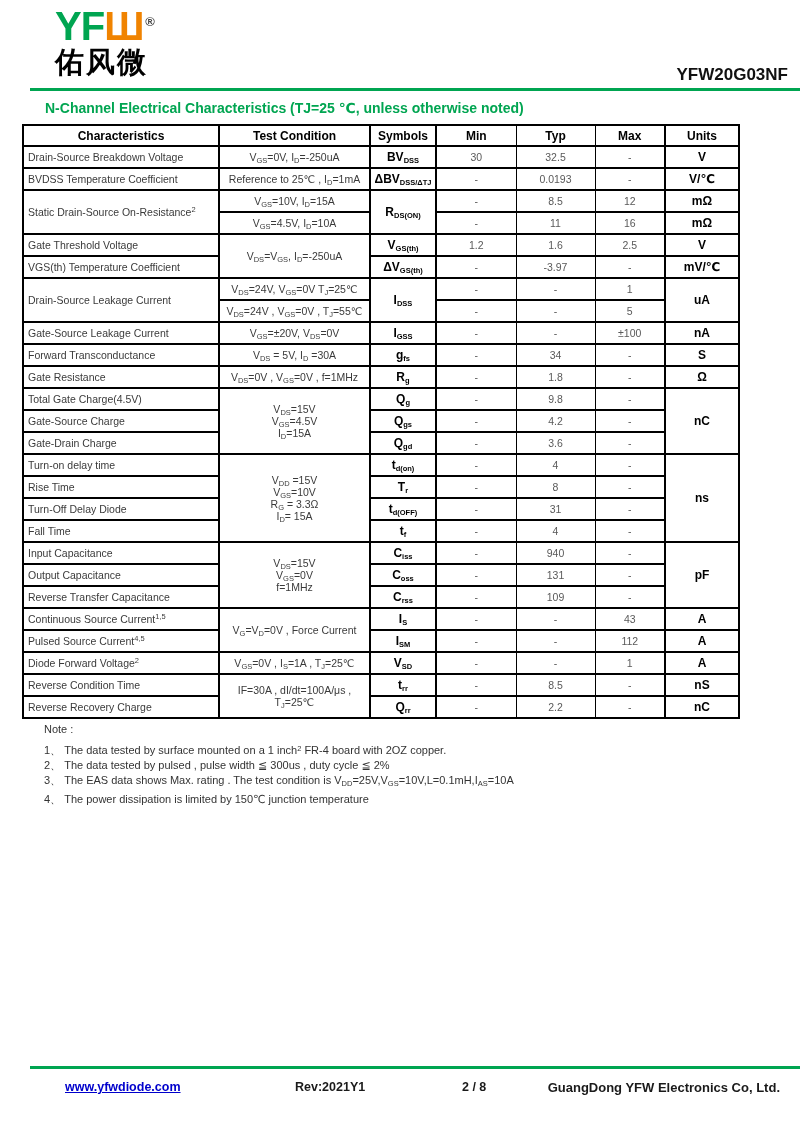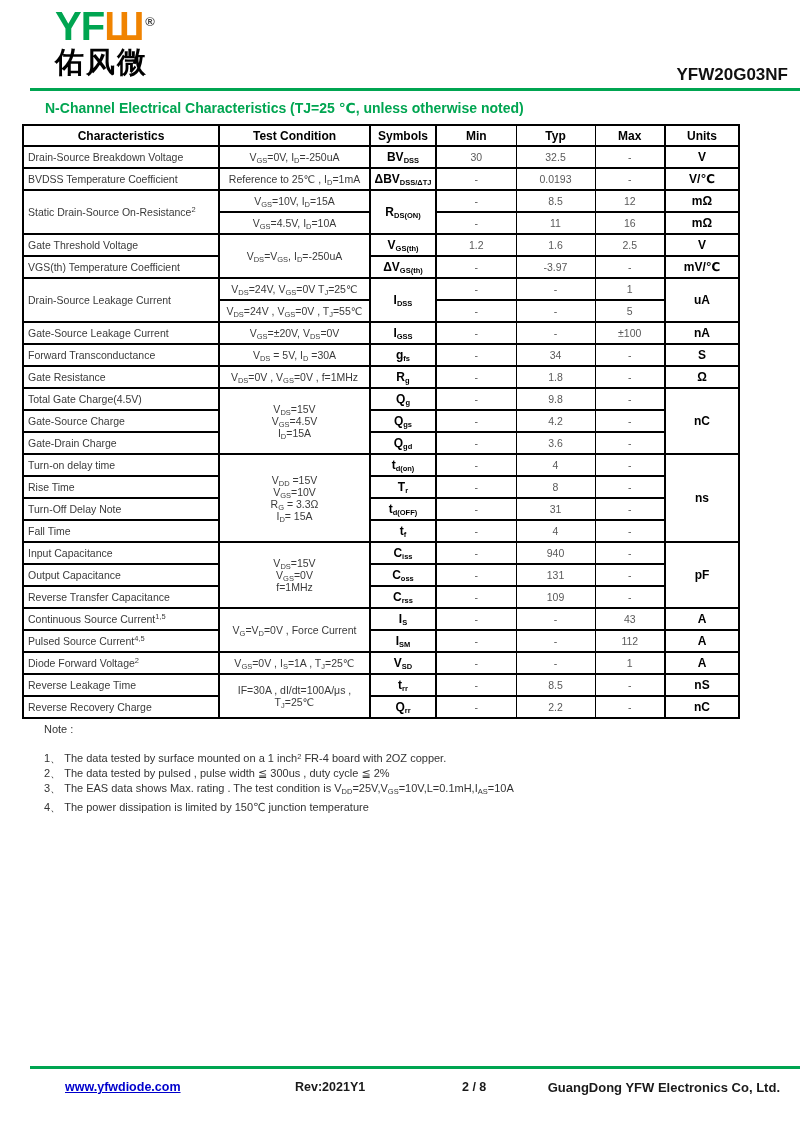--- a/index.html
+++ b/index.html
@@ -35,21 +35,21 @@
   .spec td.col-char{text-align:left;font-size:10.5px;color:#3a3a3a;padding-left:4px;}
   .spec td.col-cond{font-size:10.5px;color:#3a3a3a;}
   .spec td.col-sym{font-weight:bold;font-size:12px;color:#000;}
   .spec td.col-val{font-size:10.5px;color:#595959;}
   .spec td.col-unit{font-weight:bold;font-size:12px;color:#000;}
   .spec sub{font-size:7.5px;vertical-align:-2px;line-height:0;}
   .spec sup{font-size:7.5px;vertical-align:4px;line-height:0;}
 
   
   .notes{margin:4px 0 0 44px;font-size:11px;color:#333;}
-  .notes .note-heading{margin-bottom:16px;}
+  .notes .note-heading{margin-bottom:8px;}
   .notes .note-line{margin-bottom:2.5px;line-height:12.5px;}
   .notes sub{font-size:7.5px;vertical-align:-2px;}
   .notes sup{font-size:7.5px;vertical-align:3px;}
 
   
   .footer{position:absolute;left:0;top:1066px;width:800px;height:64px;}
   .footer-rule{height:3px;background:var(--green);margin-left:30px;}
   .footer-item{position:absolute;top:14px;font-weight:bold;font-size:12.5px;color:#1a1a1a;white-space:nowrap;}
   .site-link{left:65px;color:var(--link_blue);text-decoration:underline;cursor:pointer;}
   .rev{left:295px;}
@@ -222,21 +222,21 @@
           <td class="col-unit" rowspan="4">ns</td>
         </tr>
         <tr>
           <td class="col-char">Rise Time</td>
           <td class="col-sym">T<sub>r</sub></td>
           <td class="col-val">-</td>
           <td class="col-val">8</td>
           <td class="col-val">-</td>
         </tr>
         <tr>
-          <td class="col-char">Turn-Off  Delay Note</td>
+          <td class="col-char">Turn-Off  Delay Diode</td>
           <td class="col-sym">t<sub>d(OFF)</sub></td>
           <td class="col-val">-</td>
           <td class="col-val">31</td>
           <td class="col-val">-</td>
         </tr>
         <tr>
           <td class="col-char">Fall Time</td>
           <td class="col-sym">t<sub>f</sub></td>
           <td class="col-val">-</td>
           <td class="col-val">4</td>
@@ -285,21 +285,21 @@
         <tr class="group-start">
           <td class="col-char">Diode Forward Voltage<sup>2</sup></td>
           <td class="col-cond">V<sub>GS</sub>=0V , I<sub>S</sub>=1A , T<sub>J</sub>=25℃</td>
           <td class="col-sym">V<sub>SD</sub></td>
           <td class="col-val">-</td>
           <td class="col-val">-</td>
           <td class="col-val">1</td>
           <td class="col-unit">A</td>
         </tr>
         <tr class="group-start">
-          <td class="col-char">Reverse Leakage Time</td>
+          <td class="col-char">Reverse Condition Time</td>
           <td class="col-cond" rowspan="2">IF=30A , dI/dt=100A/μs ,<br>T<sub>J</sub>=25℃</td>
           <td class="col-sym">t<sub>rr</sub></td>
           <td class="col-val">-</td>
           <td class="col-val">8.5</td>
           <td class="col-val">-</td>
           <td class="col-unit">nS</td>
         </tr>
         <tr>
           <td class="col-char">Reverse Recovery Charge</td>
           <td class="col-sym">Q<sub>rr</sub></td>

